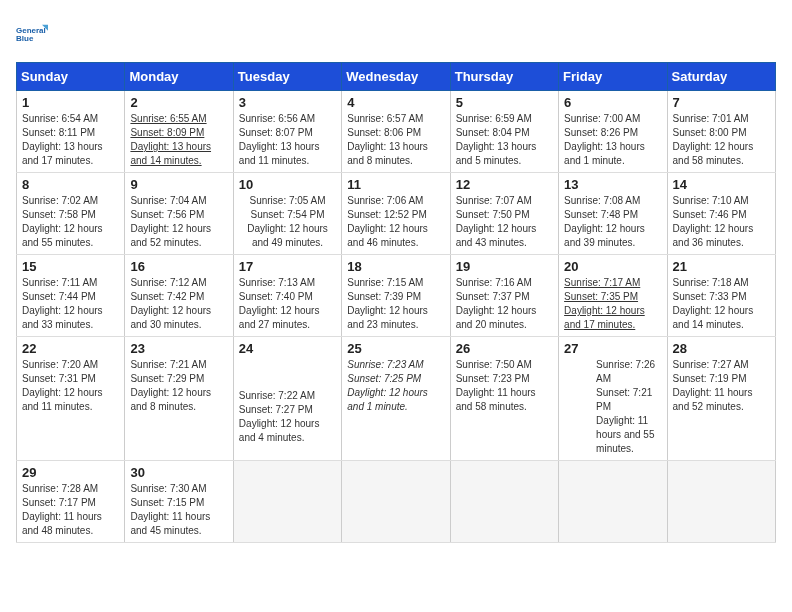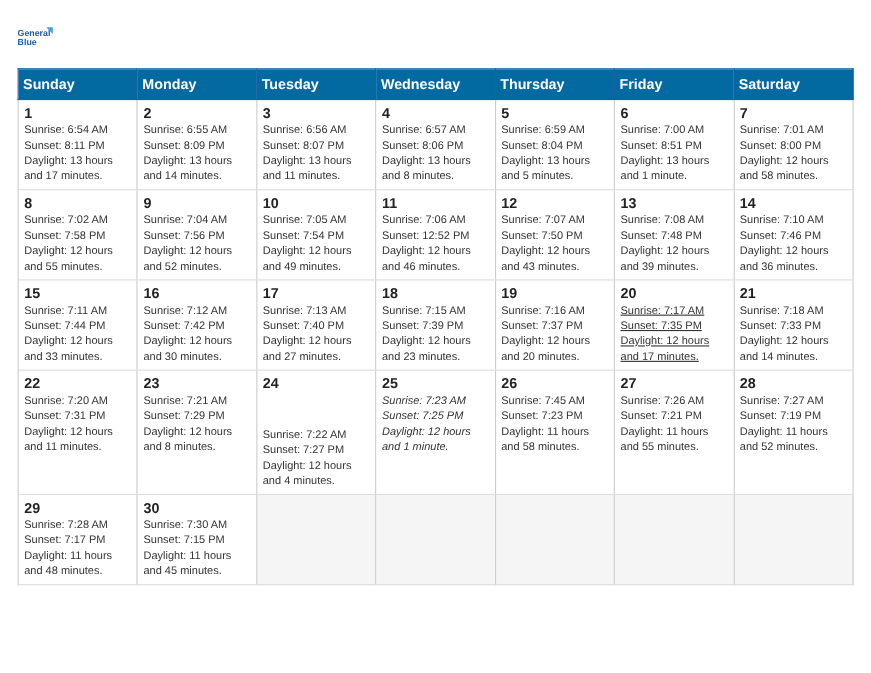--- a/index.html
+++ b/index.html
@@ -34,21 +34,21 @@
     .location {
       font-size: 14px;
       color: #444;
     }
     table {
       width: 100%;
       border-collapse: collapse;
       table-layout: fixed;
     }
     th {
-      background: #0369a1;
+      background: #1d4ed8;
       color: #fff;
       font-size: 13px;
       font-weight: bold;
       padding: 6px 4px;
       text-align: left;
       border: 1px solid #1a5fa8;
     }
     td {
       vertical-align: top;
       border: 1px solid #ccc;
@@ -109,21 +109,21 @@
   <tbody id="calendar-body">
   <tr>
         <td>
           <span class="day-num">1</span>
           <div class="day-info" style="white-space: pre-line;">Sunrise: 6:54 AM
 Sunset: 8:11 PM
 Daylight: 13 hours and 17 minutes.</div>
         </td>
         <td>
           <span class="day-num">2</span>
-          <div class="day-info" style="white-space: pre-line;">Sunrise: 6:55 AM
+          <div class="day-info" style="white-space: pre-line; text-decoration: underline;">Sunrise: 6:55 AM
 Sunset: 8:09 PM
 Daylight: 13 hours and 14 minutes.</div>
         </td>
         <td>
           <span class="day-num">3</span>
           <div class="day-info" style="white-space: pre-line;">Sunrise: 6:56 AM
 Sunset: 8:07 PM
 Daylight: 13 hours and 11 minutes.</div>
         </td>
         <td>
@@ -134,21 +134,21 @@
         </td>
         <td>
           <span class="day-num">5</span>
           <div class="day-info" style="white-space: pre-line;">Sunrise: 6:59 AM
 Sunset: 8:04 PM
 Daylight: 13 hours and 5 minutes.</div>
         </td>
         <td>
           <span class="day-num">6</span>
           <div class="day-info" style="white-space: pre-line;">Sunrise: 7:00 AM
-Sunset: 8:51 PM
+Sunset: 8:26 PM
 Daylight: 13 hours and 1 minute.</div>
         </td>
         <td>
           <span class="day-num">7</span>
           <div class="day-info" style="white-space: pre-line;">Sunrise: 7:01 AM
 Sunset: 8:00 PM
 Daylight: 12 hours and 58 minutes.</div>
         </td>
       </tr>
       <tr>
@@ -159,21 +159,21 @@
 Daylight: 12 hours and 55 minutes.</div>
         </td>
         <td>
           <span class="day-num">9</span>
           <div class="day-info" style="white-space: pre-line;">Sunrise: 7:04 AM
 Sunset: 7:56 PM
 Daylight: 12 hours and 52 minutes.</div>
         </td>
         <td>
           <span class="day-num">10</span>
-          <div class="day-info" style="white-space: pre-line;">Sunrise: 7:05 AM
+          <div class="day-info" style="white-space: pre-line; text-align: center;">Sunrise: 7:05 AM
 Sunset: 7:54 PM
 Daylight: 12 hours and 49 minutes.</div>
         </td>
         <td>
           <span class="day-num">11</span>
           <div class="day-info" style="white-space: pre-line;">Sunrise: 7:06 AM
 Sunset: 12:52 PM
 Daylight: 12 hours and 46 minutes.</div>
         </td>
         <td>
@@ -259,27 +259,27 @@
 Daylight: 12 hours and 4 minutes.</div>
         </td>
         <td>
           <span class="day-num">25</span>
           <div class="day-info" style="white-space: pre-line; font-style: italic;">Sunrise: 7:23 AM
 Sunset: 7:25 PM
 Daylight: 12 hours and 1 minute.</div>
         </td>
         <td>
           <span class="day-num">26</span>
-          <div class="day-info" style="white-space: pre-line;">Sunrise: 7:45 AM
+          <div class="day-info" style="white-space: pre-line;">Sunrise: 7:50 AM
 Sunset: 7:23 PM
 Daylight: 11 hours and 58 minutes.</div>
         </td>
         <td>
           <span class="day-num">27</span>
-          <div class="day-info" style="white-space: pre-line;">Sunrise: 7:26 AM
+          <div class="day-info" style="white-space: pre-line; margin-left: 32px;">Sunrise: 7:26 AM
 Sunset: 7:21 PM
 Daylight: 11 hours and 55 minutes.</div>
         </td>
         <td>
           <span class="day-num">28</span>
           <div class="day-info" style="white-space: pre-line;">Sunrise: 7:27 AM
 Sunset: 7:19 PM
 Daylight: 11 hours and 52 minutes.</div>
         </td>
       </tr>

